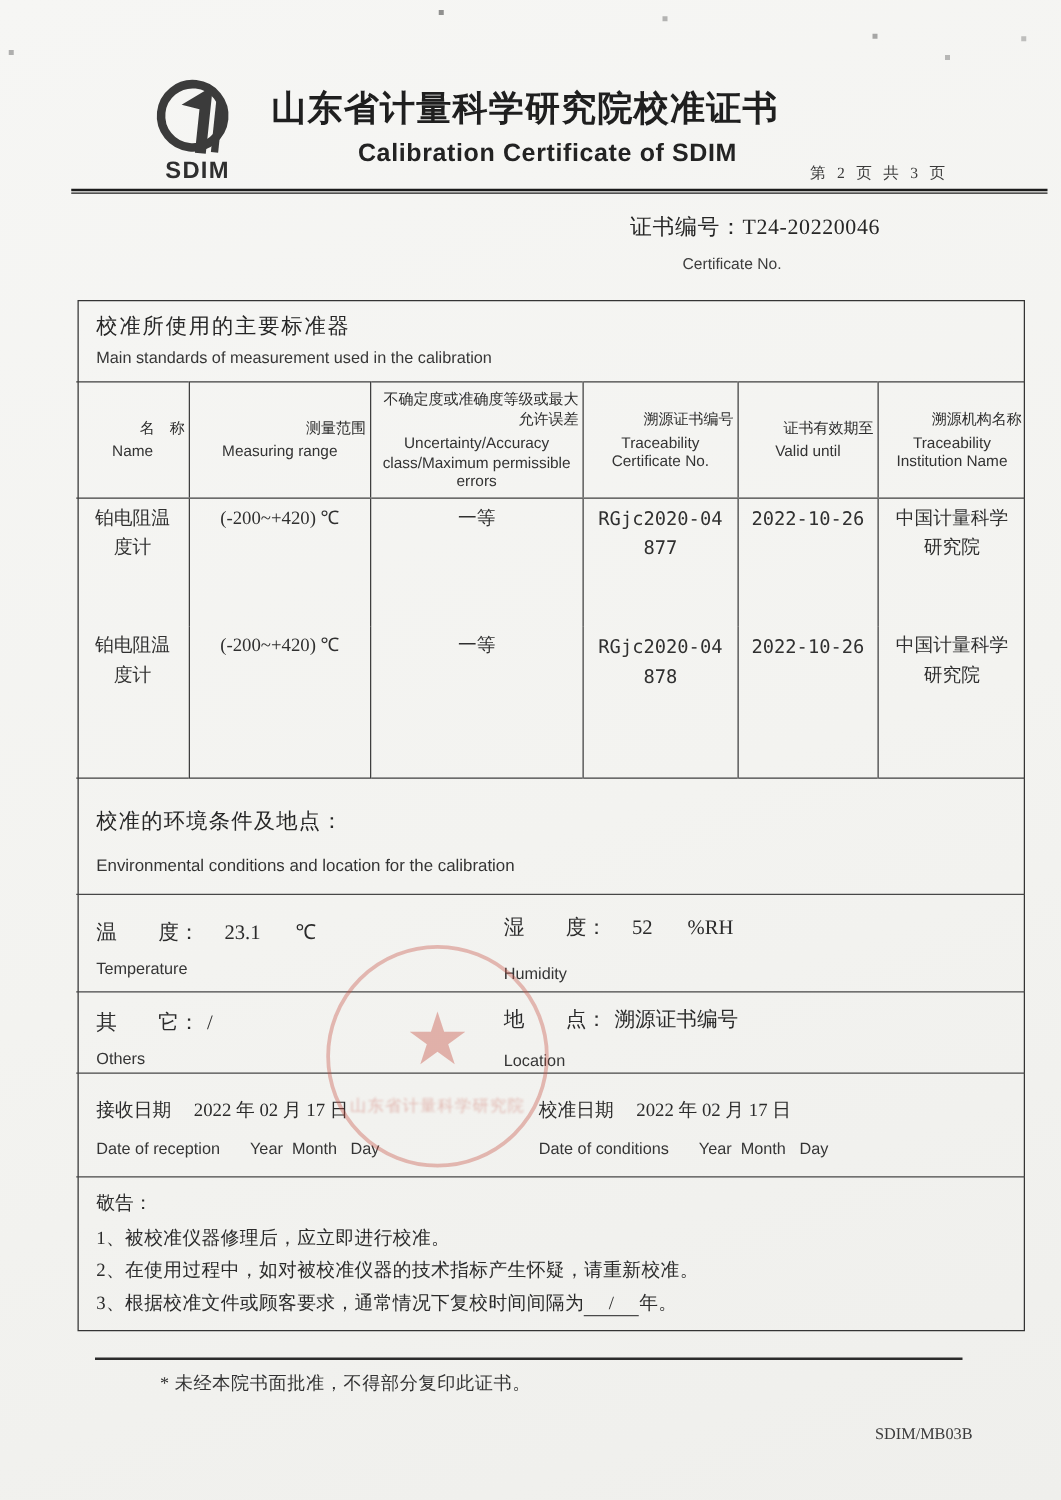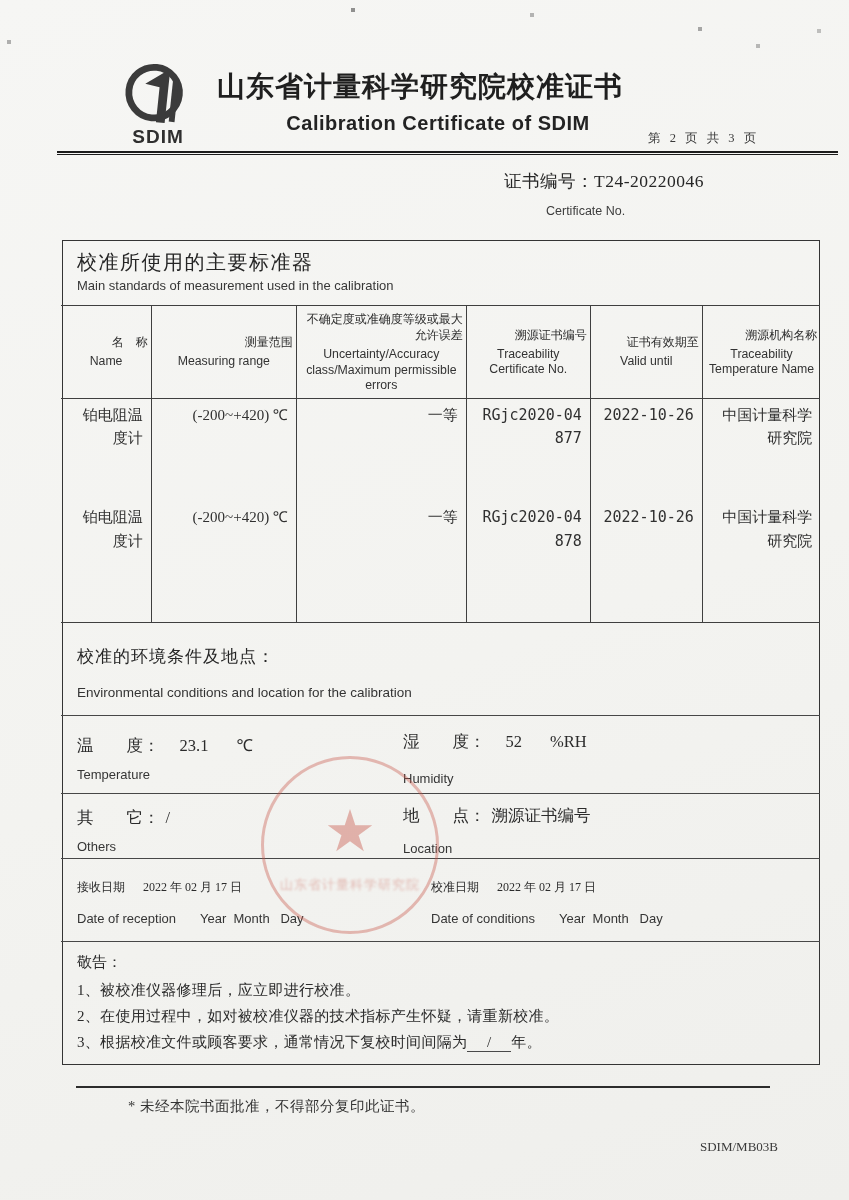--- a/index.html
+++ b/index.html
@@ -21,50 +21,50 @@
     font-family:"Liberation Sans",sans-serif; font-weight:bold; font-size:20px;
     letter-spacing:0.5px; color:#232323; }
   .page-info { position:absolute; left:648px; top:130px; font-size:12.5px; letter-spacing:3px; color:#3a3a3a; }
   .rule-double { position:absolute; left:57px; top:151px; width:781px; height:4px;
     border-top:2.5px solid #1c1c1c; border-bottom:1.6px solid #1c1c1c; }
   .cert-no { position:absolute; left:504px; top:169px; font-size:17.5px; color:#262626; letter-spacing:0.5px; }
   .cert-no-en { position:absolute; left:546px; top:204px; font-family:"Liberation Sans",sans-serif;
     font-size:12.5px; color:#3d3d3d; }
   
   .box { position:absolute; left:62px; top:240px; width:758px; height:825px; border:1.7px solid #343434; }
-  .std-title-cn { position:absolute; left:14px; top:8px; font-size:20px; letter-spacing:1.5px; color:#262626; }
+  .std-title-cn { position:absolute; left:14px; top:8px; font-size:17px; letter-spacing:1.5px; color:#262626; }
   .std-title-en { position:absolute; left:14px; top:37px; font-family:"Liberation Sans",sans-serif;
     font-size:13px; color:#373737; }
   table.standards { position:absolute; left:-1.7px; top:64px; width:759px; height:318px;
     border-collapse:collapse; table-layout:fixed;
     border-top:1.5px solid #3f3f3f; border-bottom:1.5px solid #3f3f3f; }
   table.standards th, table.standards td { border-left:1.4px solid #3f3f3f; }
   table.standards th:first-child, table.standards td:first-child { border-left:none; }
   table.standards thead tr { height:93px; }
   table.standards th { font-weight:normal; vertical-align:middle; text-align:center;
     border-bottom:1.5px solid #3f3f3f; padding:2px 3px; }
   .th-cn { font-size:12px; line-height:1.4; color:#2c2c2c;text-align:right; }
   .th-en { font-family:"Liberation Sans",sans-serif; font-size:12.3px; line-height:1.25;
     margin-top:3px; color:#333; }
-  table.standards td { vertical-align:top; text-align:right; padding:5px 8px;
+  table.standards td { vertical-align:top; text-align:center; padding:5px 8px;
     font-size:15px; line-height:1.55; word-break:break-all; color:#303030; }
   td.mono { font-family:"DejaVu Sans Mono",monospace; font-size:13px; line-height:1.8; color:#3a3a3a; }
   tr.filler td { border-bottom:none; }
   .hline { position:absolute; left:-1.7px; width:759px; border-top:1.5px solid #474747; }
   
   .env-title-cn { position:absolute; left:14px; top:404px; font-size:17px; letter-spacing:1px; color:#262626; }
   .env-title-en { position:absolute; left:14px; top:444px; font-family:"Liberation Sans",sans-serif;
     font-size:13.5px; color:#343434; }
   .field-cn { font-size:16.5px; color:#2b2b2b; }
   .field-cn .val { margin-left:20px; }
   .field-cn .unit { margin-left:28px; }
   .field-cn .sval { margin-left:6px; }
   .field-en { font-family:"Liberation Sans",sans-serif; font-size:13px; color:#353535; }
   .pos { position:absolute; }
-  .date-line { font-size:12px; color:#2b2b2b; }
+  .date-line { font-size:15px; color:#2b2b2b; }
   .date-line .dval { margin-left:18px; }
   .date-en { font-family:"Liberation Sans",sans-serif; font-size:13px; color:#353535; }
   .date-en .units { white-space:pre; margin-left:24px; }
   
   .notice-title { position:absolute; left:14px; top:712px; font-size:15px; color:#2b2b2b; }
   .notice-item { position:absolute; left:14px; font-size:15px; color:#2b2b2b; letter-spacing:0.3px; }
   .blank-slash { display:inline-block; min-width:44px; text-align:center;
     border-bottom:1.2px solid #4a4a4a; line-height:1.1; }
   
   .stamp { position:absolute; left:261px; top:756px; width:178px; height:178px;
@@ -143,21 +143,21 @@
           <th>
             <div class="th-cn">溯源证书编号</div>
             <div class="th-en">Traceability Certificate No.</div>
             </th>
           <th>
             <div class="th-cn">证书有效期至</div>
             <div class="th-en">Valid until</div>
             </th>
           <th>
             <div class="th-cn">溯源机构名称</div>
-            <div class="th-en">Traceability Temperature Name</div>
+            <div class="th-en">Traceability Institution Name</div>
             </th>
         </tr>
       </thead>
       <tbody>
         <tr>
           <td>铂电阻温度计</td>
           <td>(-200~+420) ℃</td>
           <td>一等</td>
           <td class="mono">RGjc2020-04877</td>
           <td class="mono">2022-10-26</td>

